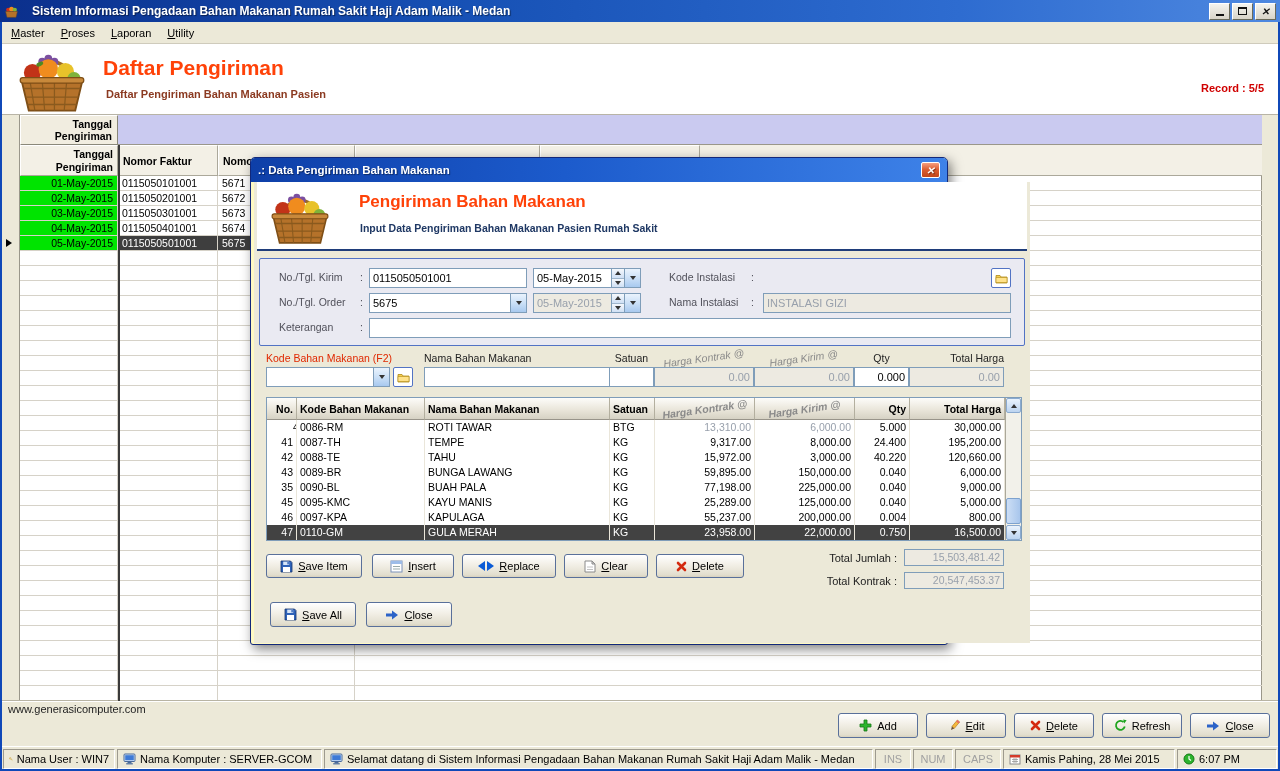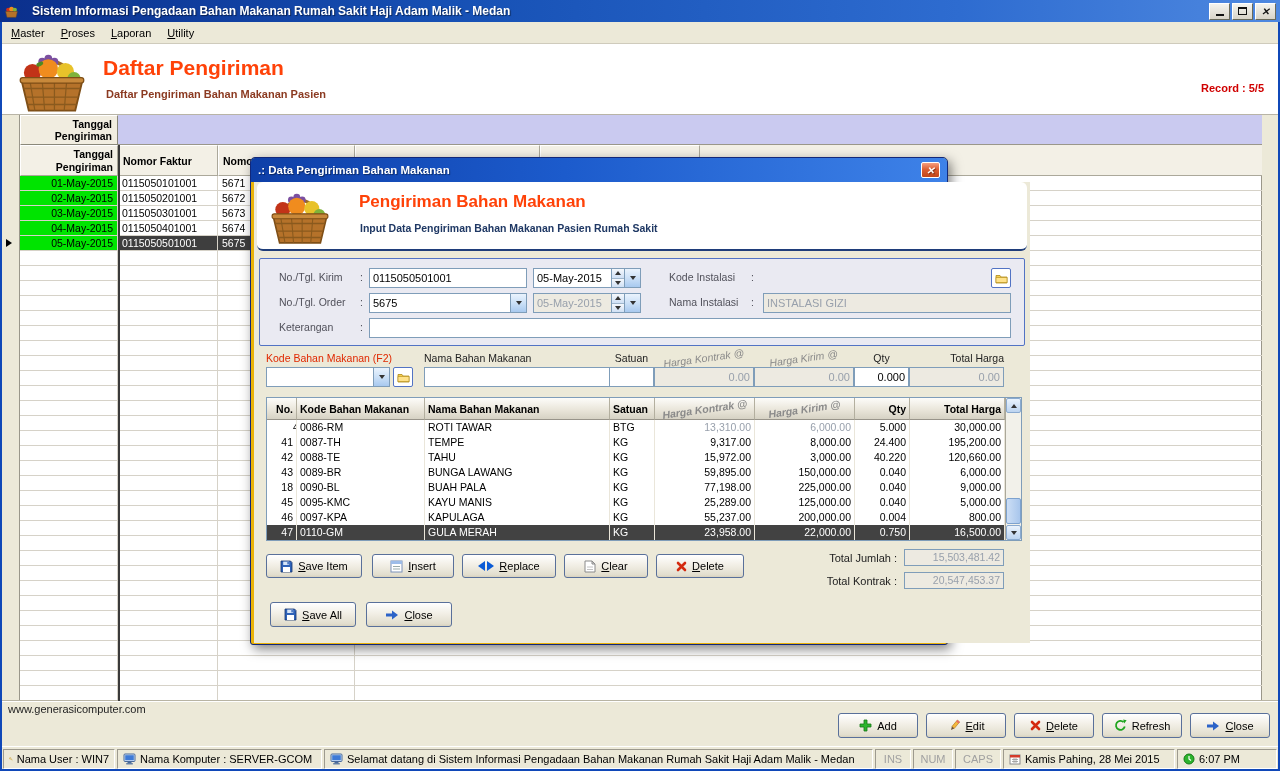--- a/index.html
+++ b/index.html
@@ -44,29 +44,29 @@
   .mrows{position:absolute;left:20px;top:176px;width:1242px;height:525px;}
   .mrow{position:absolute;left:0;width:100%;height:15px;border-bottom:1px solid #D6D2C8;}
   .mcell{position:absolute;top:0;height:14px;font-size:10.5px;line-height:14px;padding:0 4px;white-space:nowrap;overflow:hidden;}
   .mcell.vb{border-right:1px solid #D6D2C8;}
   .mcell.green{background:#00E400;text-align:right;}
   .mcell.dark{background:#3E3E3E;color:#fff;}
   .darkline{position:absolute;left:118px;top:145px;width:2px;height:556px;background:#3A3A3A;z-index:3;}
   .selarrow{position:absolute;left:6px;top:239px;width:0;height:0;border-top:4px solid transparent;border-bottom:4px solid transparent;border-left:6px solid #000;z-index:4;}
 
   
-  .dialog{position:absolute;left:250px;top:157px;width:698px;height:488px;background:#eab308;border:1px solid #12287A;border-radius:5px 5px 3px 3px;
+  .dialog{position:absolute;left:250px;top:157px;width:698px;height:488px;background:#fef9c3;border:1px solid #12287A;border-radius:5px 5px 3px 3px;
     box-shadow:3px 4px 12px rgba(0,0,0,.5);z-index:10;}
   .dlg-title{position:absolute;left:0;top:0;width:100%;height:24px;border-radius:4px 4px 0 0;
     background:linear-gradient(90deg,#0E3FA8 0%,#1C5BCC 45%,#3E82E8 100%);
     color:#fff;font-weight:bold;font-size:11.5px;display:flex;align-items:center;padding:0 7px;text-shadow:1px 1px 1px rgba(0,0,0,.45);}
   .dlg-close{margin-left:auto;width:19px;height:16px;border:1px solid #fff;border-radius:2px;
     background:linear-gradient(180deg,#F59E80,#DD5F33 45%,#C34619);display:flex;align-items:center;justify-content:center;}
   .dlg-body{position:absolute;left:3px;top:24px;width:776px;height:461px;background:#ECE9D8;}
-  .dlg-header{position:absolute;left:3px;top:0;width:770px;height:69px;background:#fff;border-bottom:2px solid #1F3D7A;border-radius:6px;}
+  .dlg-header{position:absolute;left:3px;top:0;width:770px;height:69px;background:#fff;border-bottom:2px solid #1F3D7A;}
   .logo-sm{position:absolute;left:8px;top:5px;}
   .dlg-h-title{position:absolute;left:102px;top:10px;font-size:17px;font-weight:bold;color:#FF4208;}
   .dlg-h-sub{position:absolute;left:103px;top:40px;font-size:10.5px;font-weight:bold;color:#1F3864;}
   .fpanel{position:absolute;left:5px;top:76px;width:766px;height:88px;background:#EAEAF2;border:1px solid #5273C4;border-radius:2px;}
   .flabel{position:absolute;font-size:10.5px;color:#50505A;white-space:nowrap;}
 
   .tbx{position:absolute;height:20px;background:#fff;border:1px solid #7F9DB9;font-size:11px;padding:0 3px;line-height:18px;font-family:"Liberation Sans",sans-serif;outline:none;color:#000;}
   .tbx.dis{background:#EDEAE1;color:#98A0AC;}
   .num{text-align:right;}
   .combo{position:absolute;height:20px;background:#fff;border:1px solid #7F9DB9;display:flex;align-items:stretch;}
@@ -548,21 +548,21 @@
               <div class="gcell num" style="left: 0px; width: 30px;">43</div>
               <div class="gcell" style="left: 30px; width: 128px;">0089-BR</div>
               <div class="gcell" style="left: 158px; width: 185px;">BUNGA LAWANG</div>
               <div class="gcell" style="left: 343px; width: 45px;">KG</div>
               <div class="gcell num" style="left: 388px; width: 100px;">59,895.00</div>
               <div class="gcell num" style="left: 488px; width: 100px;">150,000.00</div>
               <div class="gcell num" style="left: 588px; width: 55px;">0.040</div>
               <div class="gcell num" style="left: 643px; width: 95px;">6,000.00</div>
             </div>
             <div class="grow" style="top: 82px;">
-              <div class="gcell num" style="left: 0px; width: 30px;">18</div>
+              <div class="gcell num" style="left: 0px; width: 30px;">35</div>
               <div class="gcell" style="left: 30px; width: 128px;">0090-BL</div>
               <div class="gcell" style="left: 158px; width: 185px;">BUAH PALA</div>
               <div class="gcell" style="left: 343px; width: 45px;">KG</div>
               <div class="gcell num" style="left: 388px; width: 100px;">77,198.00</div>
               <div class="gcell num" style="left: 488px; width: 100px;">225,000.00</div>
               <div class="gcell num" style="left: 588px; width: 55px;">0.040</div>
               <div class="gcell num" style="left: 643px; width: 95px;">9,000.00</div>
             </div>
             <div class="grow" style="top: 97px;">
               <div class="gcell num" style="left: 0px; width: 30px;">45</div>

